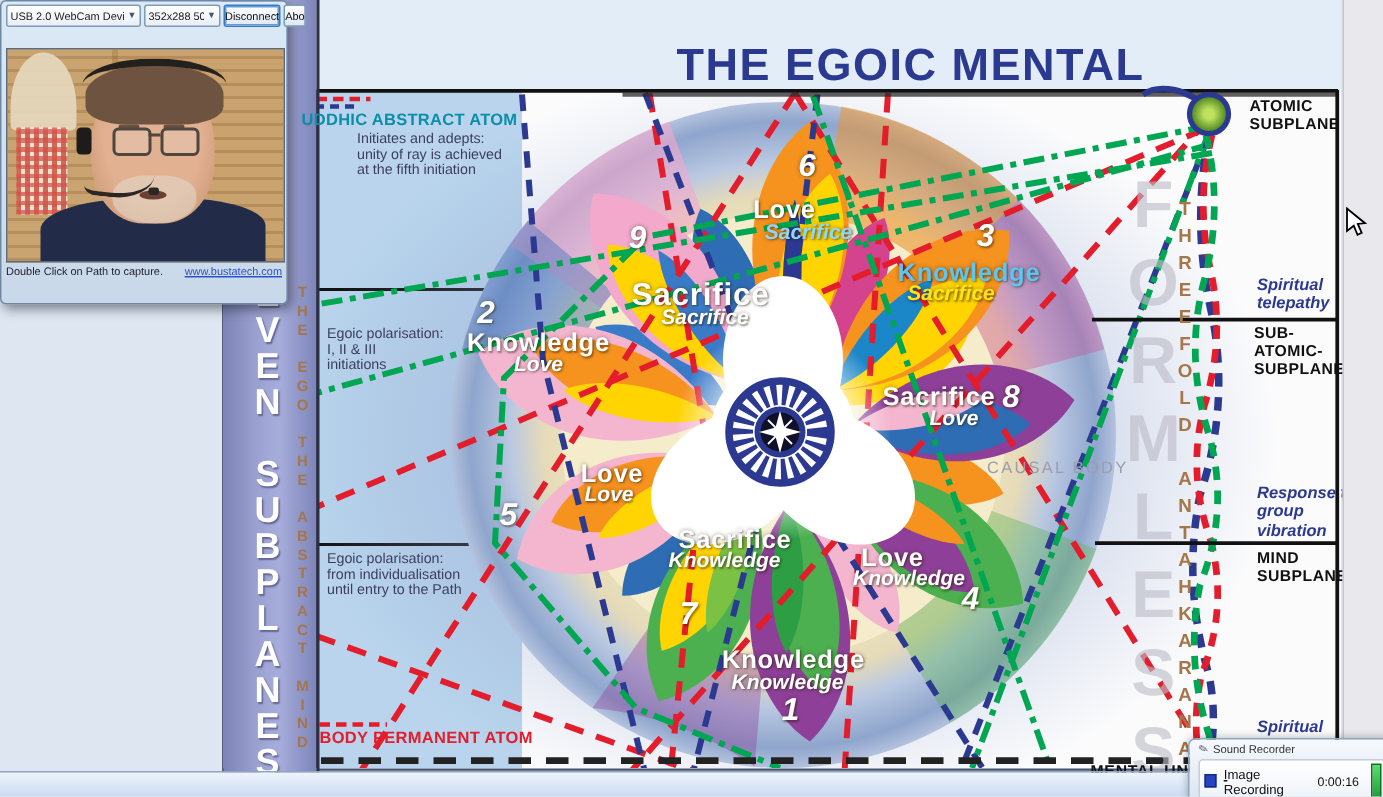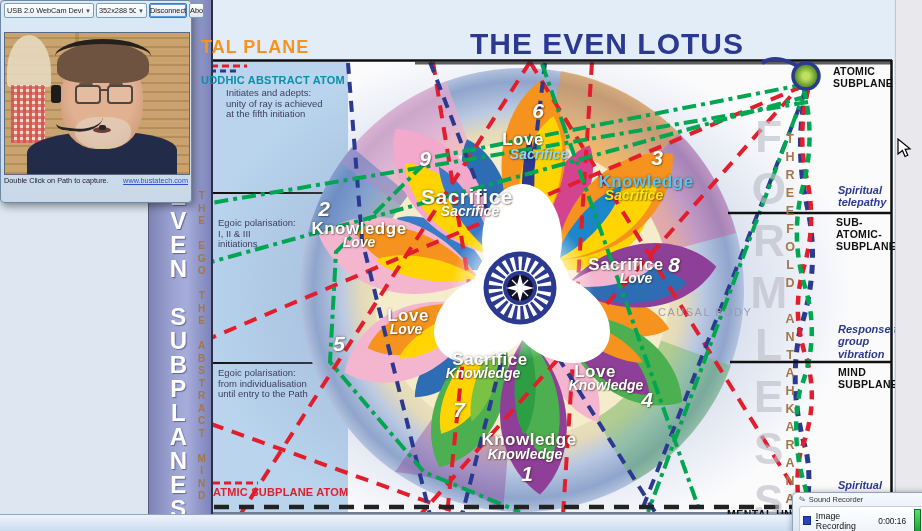--- a/index.html
+++ b/index.html
@@ -267,28 +267,27 @@
   <line x1="210.5" y1="60" x2="210.5" y2="512" stroke="#111" stroke-width="2.5"></line>
   <line x1="891.5" y1="60" x2="891.5" y2="512" stroke="#111" stroke-width="2.5"></line>
   <line x1="148" y1="513" x2="893" y2="513" stroke="#45506b" stroke-width="1.5"></line>
 
   <g>
     <path d="M806,74 C792,58 772,56 762,63" fill="none" stroke="#2b3990" stroke-width="4"></path>
     <circle cx="806" cy="76" r="13" fill="url(#gSphere)" stroke="#2b3990" stroke-width="3.5"></circle>
   </g>
 </svg>
 
-<div class="lab plane" style="left:201px;top:37px;">TAL PLANE</div>
-<div class="lab title ctr" style="left:607px;top:44px;">THE EVEN LOTUS</div>
+<div class="lab title ctr" style="left:607px;top:44px;">THE EGOIC MENTAL</div>
 <div class="lab atomlbl buddhic" style="left:201px;top:74px;">UDDHIC ABSTRACT ATOM</div>
-<div class="lab atomlbl atmic" style="left:213px;top:486px;">ATMIC SUBPLANE ATOM</div>
+<div class="lab atomlbl atmic" style="left:213px;top:486px;">BODY PERMANENT ATOM</div>
 <div class="lab mentalunit" style="left:727px;top:509px;">MENTAL UNIT</div>
 <div class="lab causal" style="left:658px;top:306px;">CAUSAL BODY</div>
 
-<div class="lab note" style="left:226px;top:88px;">Initiates and adepts:
+<div class="lab note" style="left:238px;top:88px;">Initiates and adepts:
 unity of ray is achieved
 at the fifth initiation</div>
 <div class="lab note" style="left:218px;top:218px;">Egoic polarisation:
 I, II &amp; III
 initiations</div>
 <div class="lab note" style="left:218px;top:368px;">Egoic polarisation:
 from individualisation
 until entry to the Path</div>
 
 <div class="lab rlab-b" style="left:833px;top:66px;">ATOMIC

